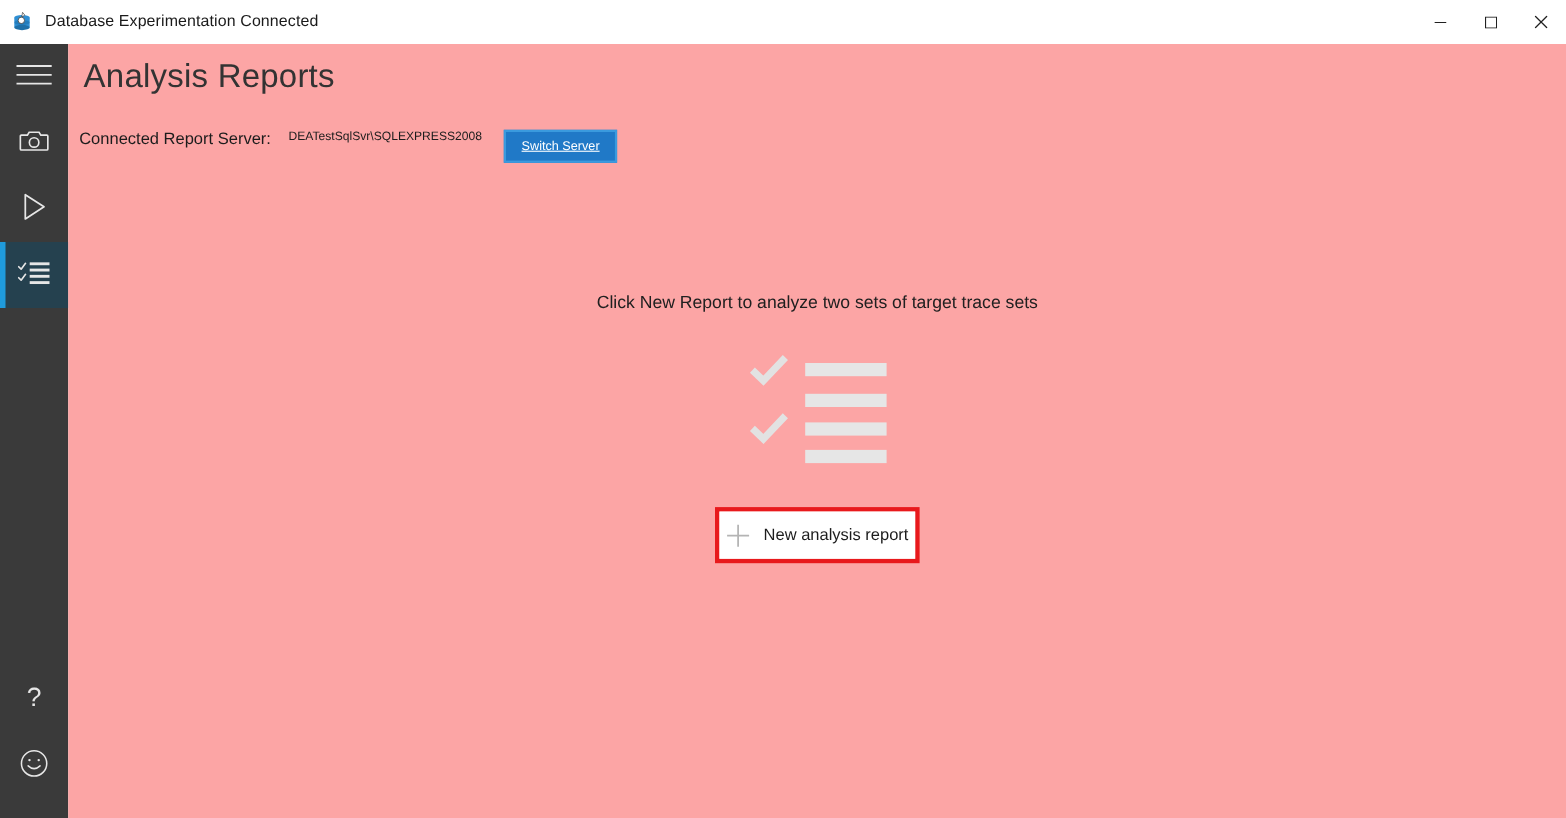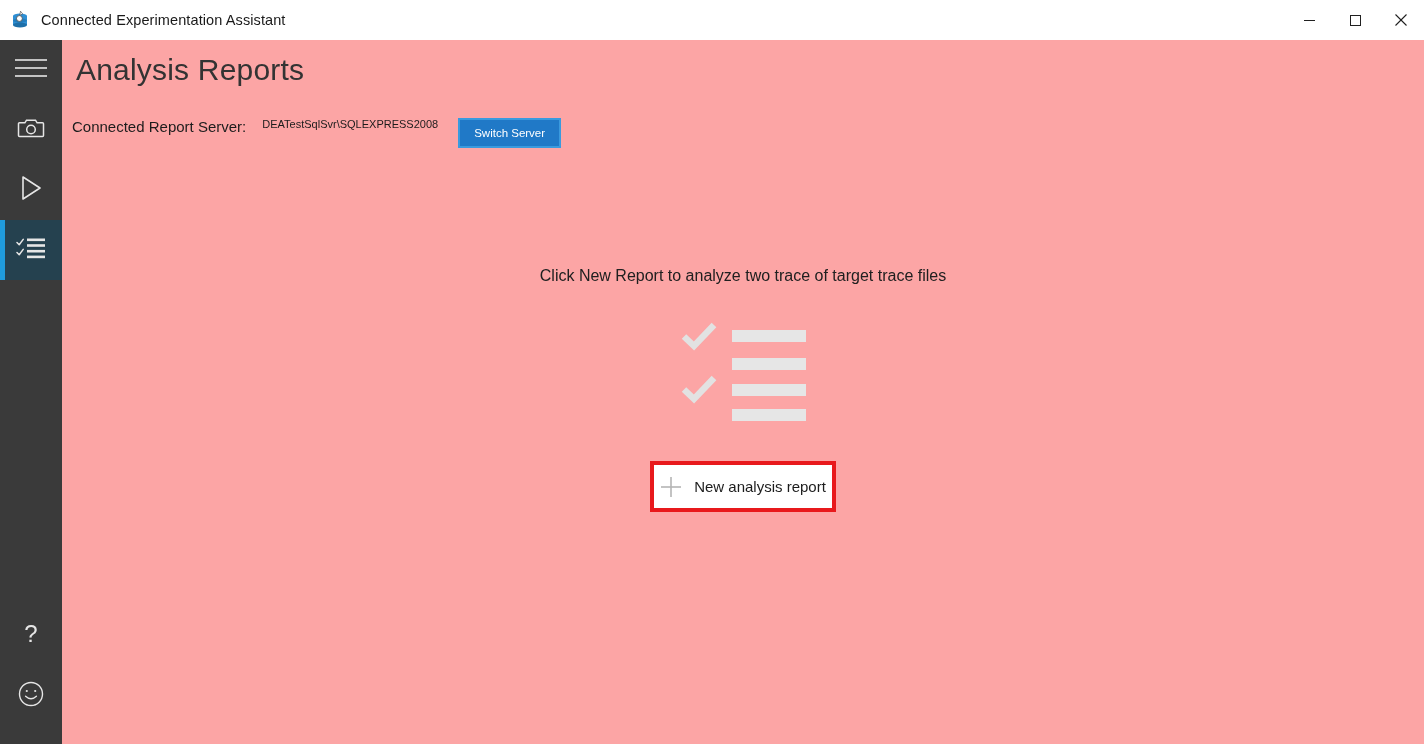--- a/index.html
+++ b/index.html
@@ -132,20 +132,21 @@
     background: #2079c7;
     border: 2px solid #3a9ade;
     color: #ffffff;
     font-size: 11.5px;
     font-family: "Liberation Sans", sans-serif;
     padding: 0 14px;
     height: 30px;
     line-height: 26px;
     cursor: default;
     white-space: nowrap;
+    text-decoration: underline;
   }
 
   
   .empty-state {
     position: absolute;
     left: 0;
     top: 0;
     width: 1362px;
     height: 704px;
     pointer-events: none;
@@ -223,21 +224,21 @@
   <div class="app-icon">
     <svg width="22" height="22" viewBox="0 0 22 22" xmlns="http://www.w3.org/2000/svg">
       <ellipse cx="11" cy="7" rx="7" ry="2.4" fill="#2e8fd4"></ellipse>
       <rect x="4" y="7" width="14" height="9" fill="#2e8fd4"></rect>
       <ellipse cx="11" cy="16" rx="7" ry="2.4" fill="#1e6fa8"></ellipse>
       <ellipse cx="11" cy="11.5" rx="7" ry="2.2" fill="#1e6fa8" opacity="0.55"></ellipse>
       <path d="M11.5 2.2 L13.6 4.8 L10.8 6.4 Z" fill="#ffffff" stroke="#3a3a3a" stroke-width="0.6"></path>
       <circle cx="10.4" cy="9.5" r="2.9" fill="#ffffff" stroke="#3a3a3a" stroke-width="0.7"></circle>
     </svg>
   </div>
-  <div class="app-title">Connected Experimentation Assistant</div>
+  <div class="app-title">Database Experimentation Connected</div>
 
   <div class="win-controls">
     <div class="win-btn">
       <svg width="11" height="11" viewBox="0 0 11 11">
         <line x1="0" y1="5.5" x2="11" y2="5.5" stroke="#202020" stroke-width="1"></line>
       </svg>
     </div>
     <div class="win-btn">
       <svg width="11" height="11" viewBox="0 0 11 11">
         <rect x="0.5" y="0.5" width="10" height="10" fill="none" stroke="#202020" stroke-width="1"></rect>
@@ -321,21 +322,21 @@
   <div class="page-title">Analysis Reports</div>
 
   <div class="server-row">
     <span class="server-label">Connected Report Server:</span>
     <span class="server-value">DEATestSqlSvr\SQLEXPRESS2008</span>
     <button class="switch-server-btn">Switch Server</button>
   </div>
 
   <div class="empty-state">
 
-    <div class="empty-msg">Click New Report to analyze two trace of target trace files</div>
+    <div class="empty-msg">Click New Report to analyze two sets of target trace sets</div>
 
     <div class="placeholder-art">
       <span class="ph-check c1">
         <svg width="36" height="30" viewBox="0 0 36 30">
           <path d="M3 14.5 L13 24 L33 3" fill="none" stroke="#e2e2e2" stroke-width="6.5" stroke-linecap="butt" stroke-linejoin="miter"></path>
         </svg>
       </span>
       <span class="ph-check c2">
         <svg width="36" height="30" viewBox="0 0 36 30">
           <path d="M3 14.5 L13 24 L33 3" fill="none" stroke="#e2e2e2" stroke-width="6.5" stroke-linecap="butt" stroke-linejoin="miter"></path>

